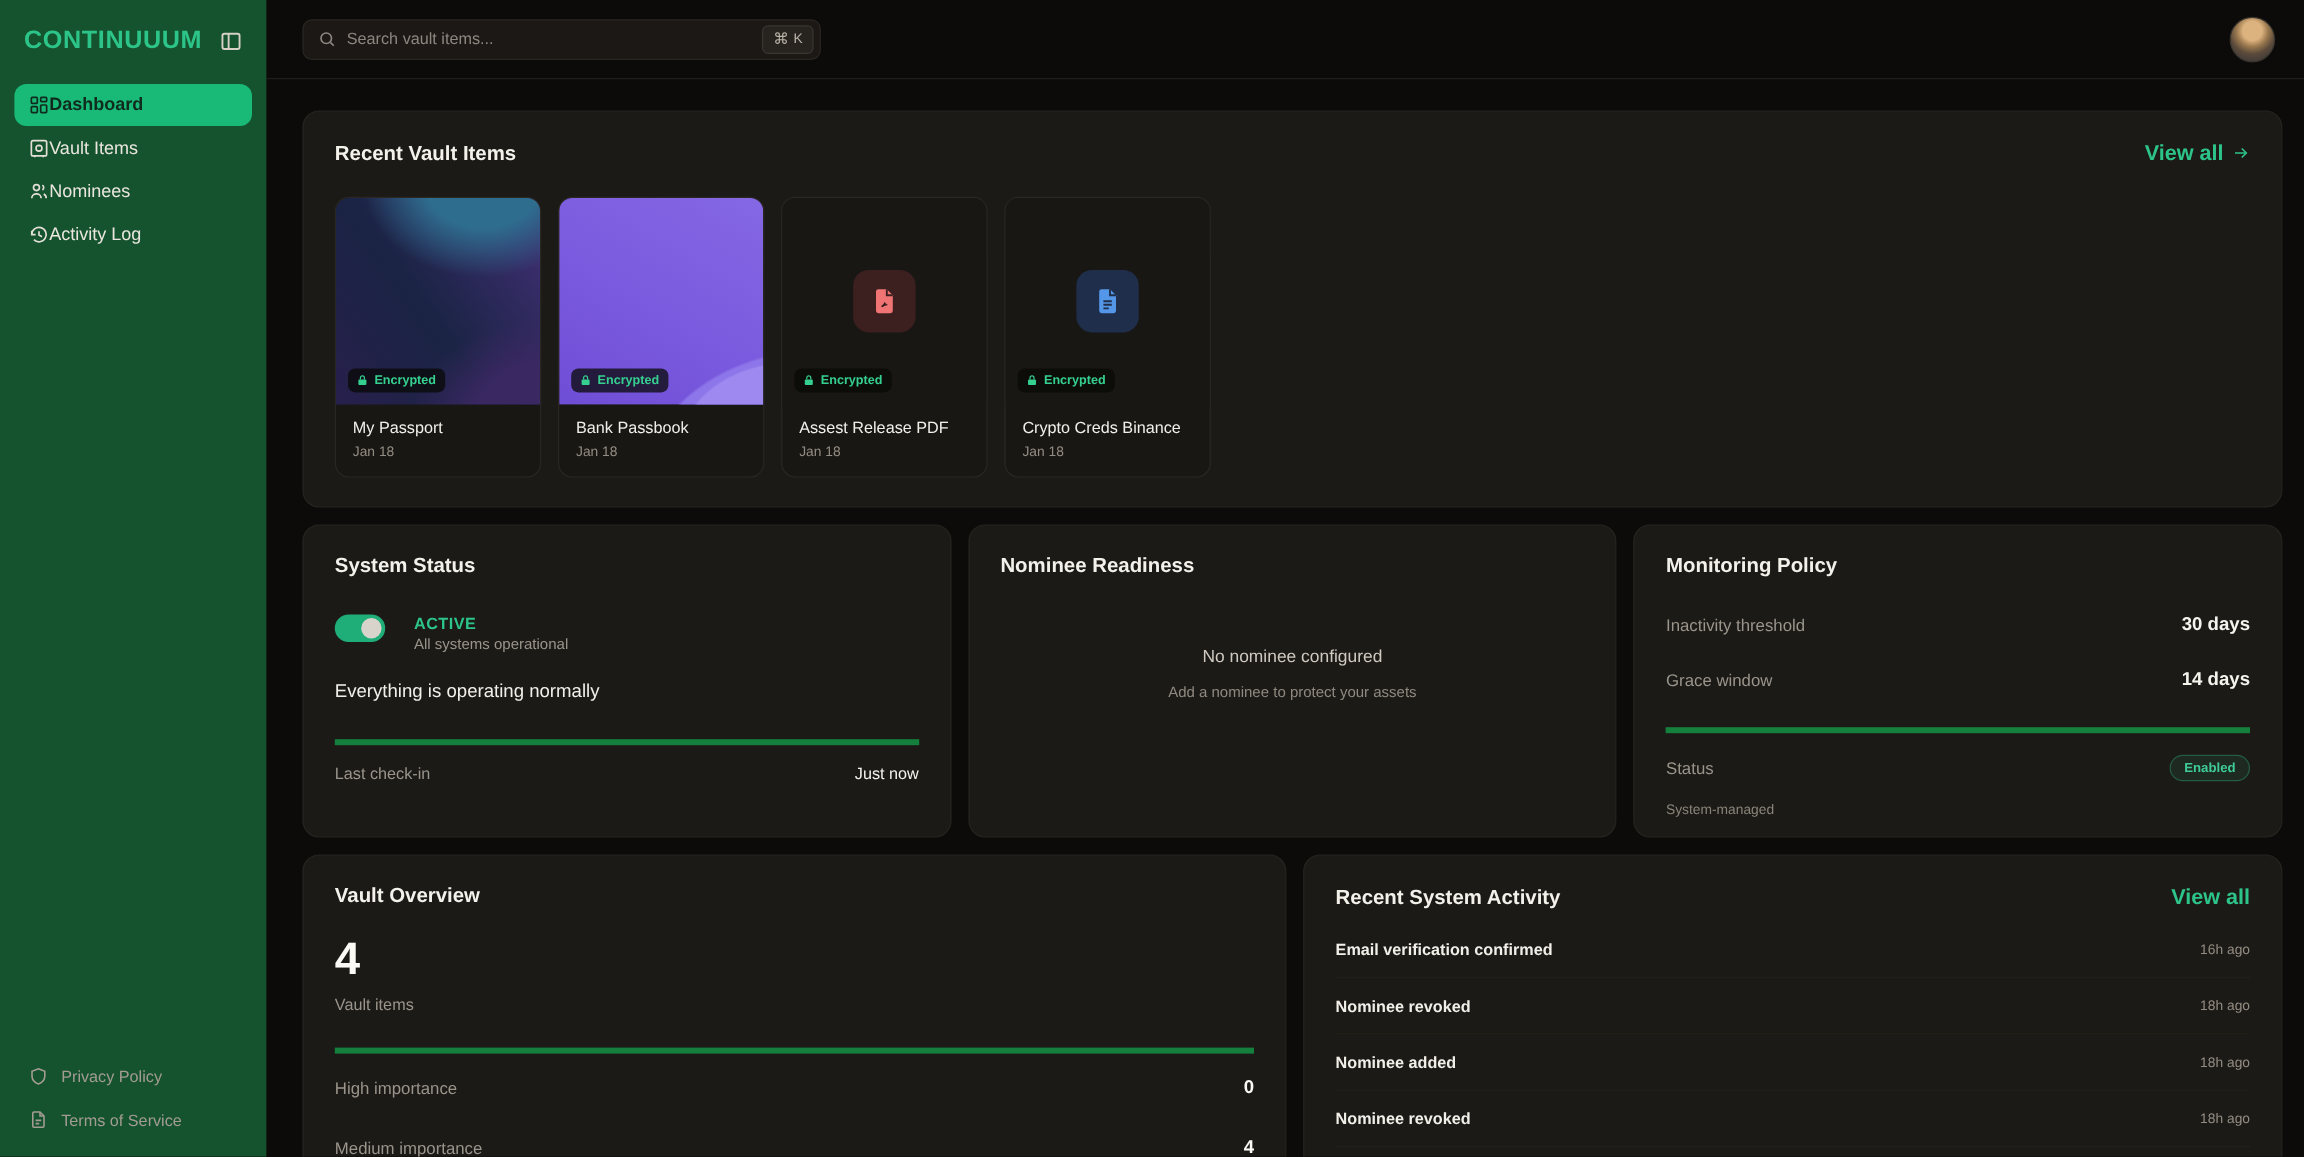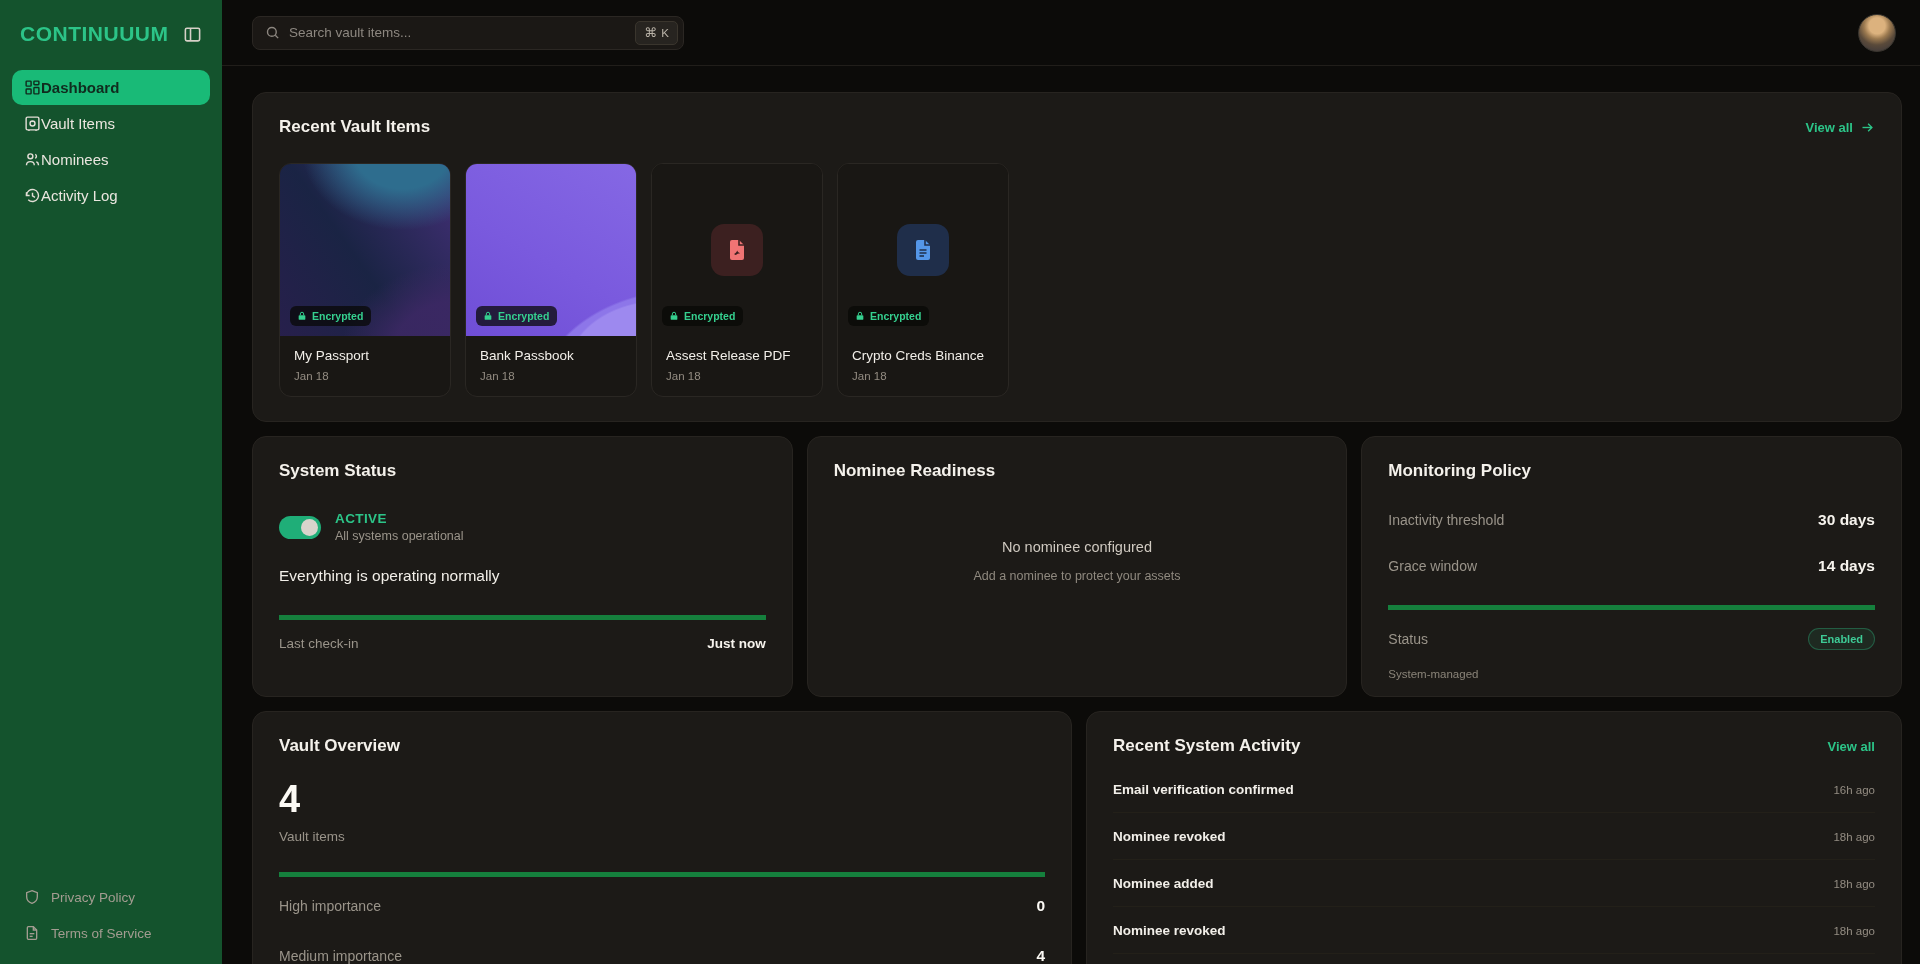--- a/index.html
+++ b/index.html
@@ -36,21 +36,21 @@
     border:1px solid #3a352d; border-radius:5px; color:#bab3a8; font-size:11.5px; }
   .kbd .cmd { font-size:13px; }
   .avatar { margin-left:auto; width:38px; height:38px; border-radius:50%; cursor:pointer;
     background:radial-gradient(circle at 50% 30%, #dcb27e 0 26%, #9c7a50 42%, #5a4a3a 62%, #32313a 100%);
     border:1px solid #3a362f; }
 
   .content { flex:1; overflow:hidden; padding:26px 18px 0 30px; display:flex; flex-direction:column; gap:14px; }
   .card { background:#1c1a17; border:1px solid #272420; border-radius:14px; padding:24px 26px; }
   .card-title { font-size:17px; font-weight:700; color:#f4f1eb; }
   .card-head { display:flex; align-items:center; justify-content:space-between; }
-  .view-all { display:flex; align-items:center; gap:7px; color:#2cc488; font-size:13px; font-weight:600; cursor:pointer; text-decoration:none; }
+  .view-all { display:flex; align-items:center; gap:7px; color:#2cc488; font-size:18px; font-weight:600; cursor:pointer; text-decoration:none; }
 
   
   .items-grid { margin-top:26px; display:grid; grid-template-columns:repeat(4,172px); gap:14px; }
   .vault-item { border:1px solid #2a2723; border-radius:12px; overflow:hidden; background:#191714; cursor:pointer; }
   .thumb { height:172px; position:relative; }
   .thumb-1 { background-color:#1b2342;
     background-image:
       radial-gradient(120% 85% at 108% 108%, rgba(60,40,100,.9) 0 34%, rgba(0,0,0,0) 60%),
       radial-gradient(95% 75% at 72% -8%, #2e6d8e 0 30%, rgba(0,0,0,0) 62%),
       linear-gradient(235deg, rgba(90,55,150,.55) 8%, rgba(20,40,80,.15) 55%, rgba(44,30,80,.7) 100%); }
@@ -64,30 +64,30 @@
   .tile-doc { background:#1f2e4a; color:#5496e8; }
   .enc-badge { position:absolute; left:10px; bottom:10px; display:flex; align-items:center; gap:5px;
     background:rgba(8,8,6,.74); border-radius:6px; padding:4px 8px 4px 7px; color:#35d08f; font-size:10.5px; font-weight:600; }
   .item-info { padding:12px 14px 14px; }
   .item-title { font-size:13.5px; font-weight:400; color:#f2efe9; }
   .item-date { font-size:11.5px; color:#938c82; margin-top:7px; }
 
   
   .mid-grid { display:grid; grid-template-columns:1fr 1fr 1fr; gap:14px; }
   .mid-grid .card { height:261px; display:flex; flex-direction:column; }
-  .toggle-row { display:flex; align-items:center; gap:14px; margin-top:30px; }
+  .toggle-row { display:flex; gap:24px; margin-top:30px; }
   .toggle { width:42px; height:23px; border-radius:12px; background:#1fae78; position:relative; cursor:pointer; flex:none; }
   .toggle .knob { position:absolute; top:3px; right:3px; width:17px; height:17px; border-radius:50%; background:#d8d4cc; }
   .state-name { color:#2cc488; font-size:13.5px; font-weight:700; letter-spacing:.4px; }
   .state-caption { color:#9a948a; font-size:12.5px; margin-top:3px; }
   .status-message { margin-top:24px; font-size:15.5px; color:#f2efe9; }
   .divider { border-top:5px solid #15803d; }
   .status-footer { margin-top:30px; padding-top:16px; display:flex; justify-content:space-between; align-items:center; }
   .muted-label { color:#9a948a; font-size:13.5px; }
-  .strong-value { color:#f6f3ed; font-size:13.5px; font-weight:700;text-align:right; }
+  .strong-value { color:#f6f3ed; font-size:13.5px; font-weight:400;text-align:right; }
 
   .empty-state { margin-top:58px; text-align:center; }
   .empty-title { font-size:14.5px; color:#cfc9c0; }
   .empty-caption { font-size:12.5px; color:#8f897f; margin-top:14px; }
 
   .policy-row { display:flex; justify-content:space-between; align-items:center; }
   .policy-row .muted-label { font-size:14px; }
   .policy-value { font-size:15.5px; font-weight:700; color:#f6f3ed; }
   .pr-1 { margin-top:30px; } .pr-2 { margin-top:28px; }
   .policy-divider { margin-top:30px; }

